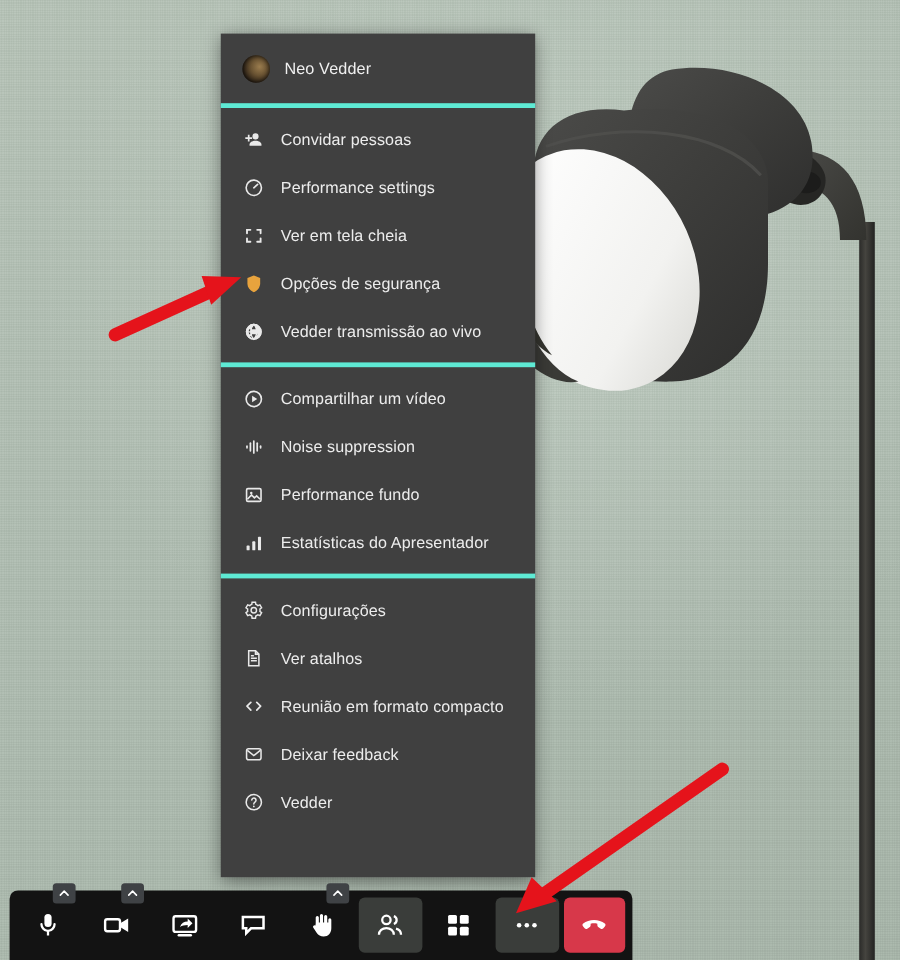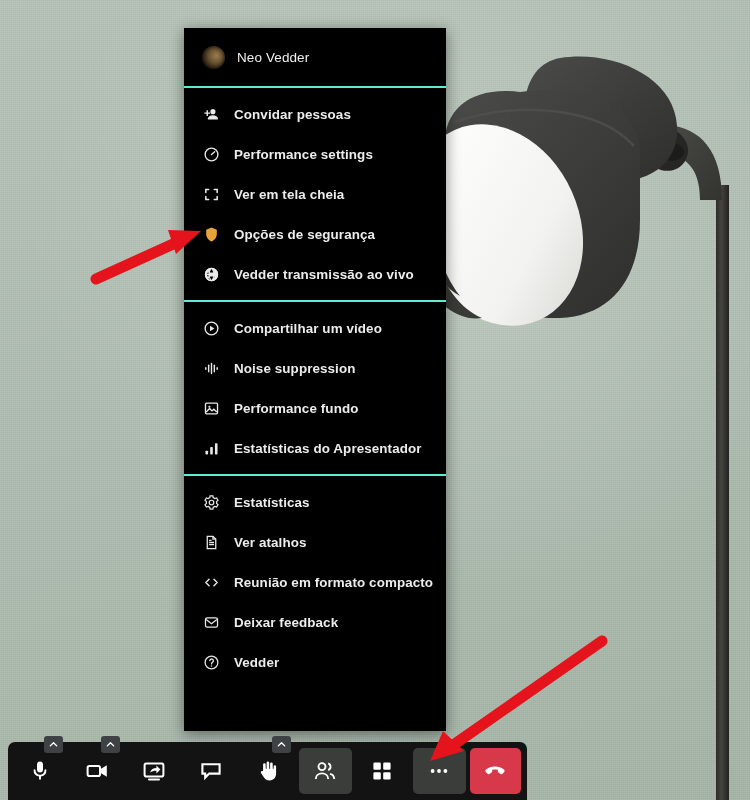--- a/index.html
+++ b/index.html
@@ -31,27 +31,27 @@
   
   .lamp { position:absolute; left:0; top:0; width:750px; height:800px; pointer-events:none; }
 
   
   .arrows { position:absolute; inset:0; pointer-events:none; }
 
   
   #menu {
     position:absolute; left:184px; top:28px;
     width:262px; height:703px;
-    background:#000000;
+    background:#404040;
     box-shadow:0 3px 14px rgba(0,0,0,.45);
     color:#f2f2f2;
     display:flex; flex-direction:column;
   }
   .menu-section { padding:6px 0; }
-  .menu-section + .menu-section { border-top:2px solid #5eead4;font-weight:bold; }
+  .menu-section + .menu-section { border-top:4px solid #5eead4; }
 
   .profile {
     display:flex; align-items:center; gap:12px;
     height:46px; padding:0 18px;
   }
   .avatar {
     width:23px; height:23px; border-radius:50%;
     background:
       radial-gradient(circle at 62% 42%, #9a7c4e 0%, #6b5433 36%, #2f2418 70%, #191310 100%);
     flex:none;
@@ -269,21 +269,21 @@
 
     <div class="menu-section">
 
       <div class="mi">
         <span class="ic">
           <svg viewBox="0 0 24 24" fill="none" stroke="currentColor" stroke-width="1.7">
             <circle cx="12" cy="12" r="3.2"></circle>
             <path d="M19.2 13.4a7.6 7.6 0 000-2.8l2-1.5-2-3.4-2.4.9a7.5 7.5 0 00-2.4-1.4L14 2.6h-4l-.4 2.6a7.5 7.5 0 00-2.4 1.4l-2.4-.9-2 3.4 2 1.5a7.6 7.6 0 000 2.8l-2 1.5 2 3.4 2.4-.9a7.5 7.5 0 002.4 1.4l.4 2.6h4l.4-2.6a7.5 7.5 0 002.4-1.4l2.4.9 2-3.4z"></path>
           </svg>
         </span>
-        <span class="lbl">Estatísticas</span>
+        <span class="lbl">Configurações</span>
       </div>
 
       <div class="mi">
         <span class="ic">
           <svg viewBox="0 0 24 24" fill="none" stroke="currentColor" stroke-width="1.8">
             <path d="M6 3.2h8l4 4v13.6H6z"></path>
             <path d="M14 3.2v4h4"></path>
             <path d="M8.6 12h7M8.6 15h7M8.6 9h3.5"></path>
           </svg>
         </span>

